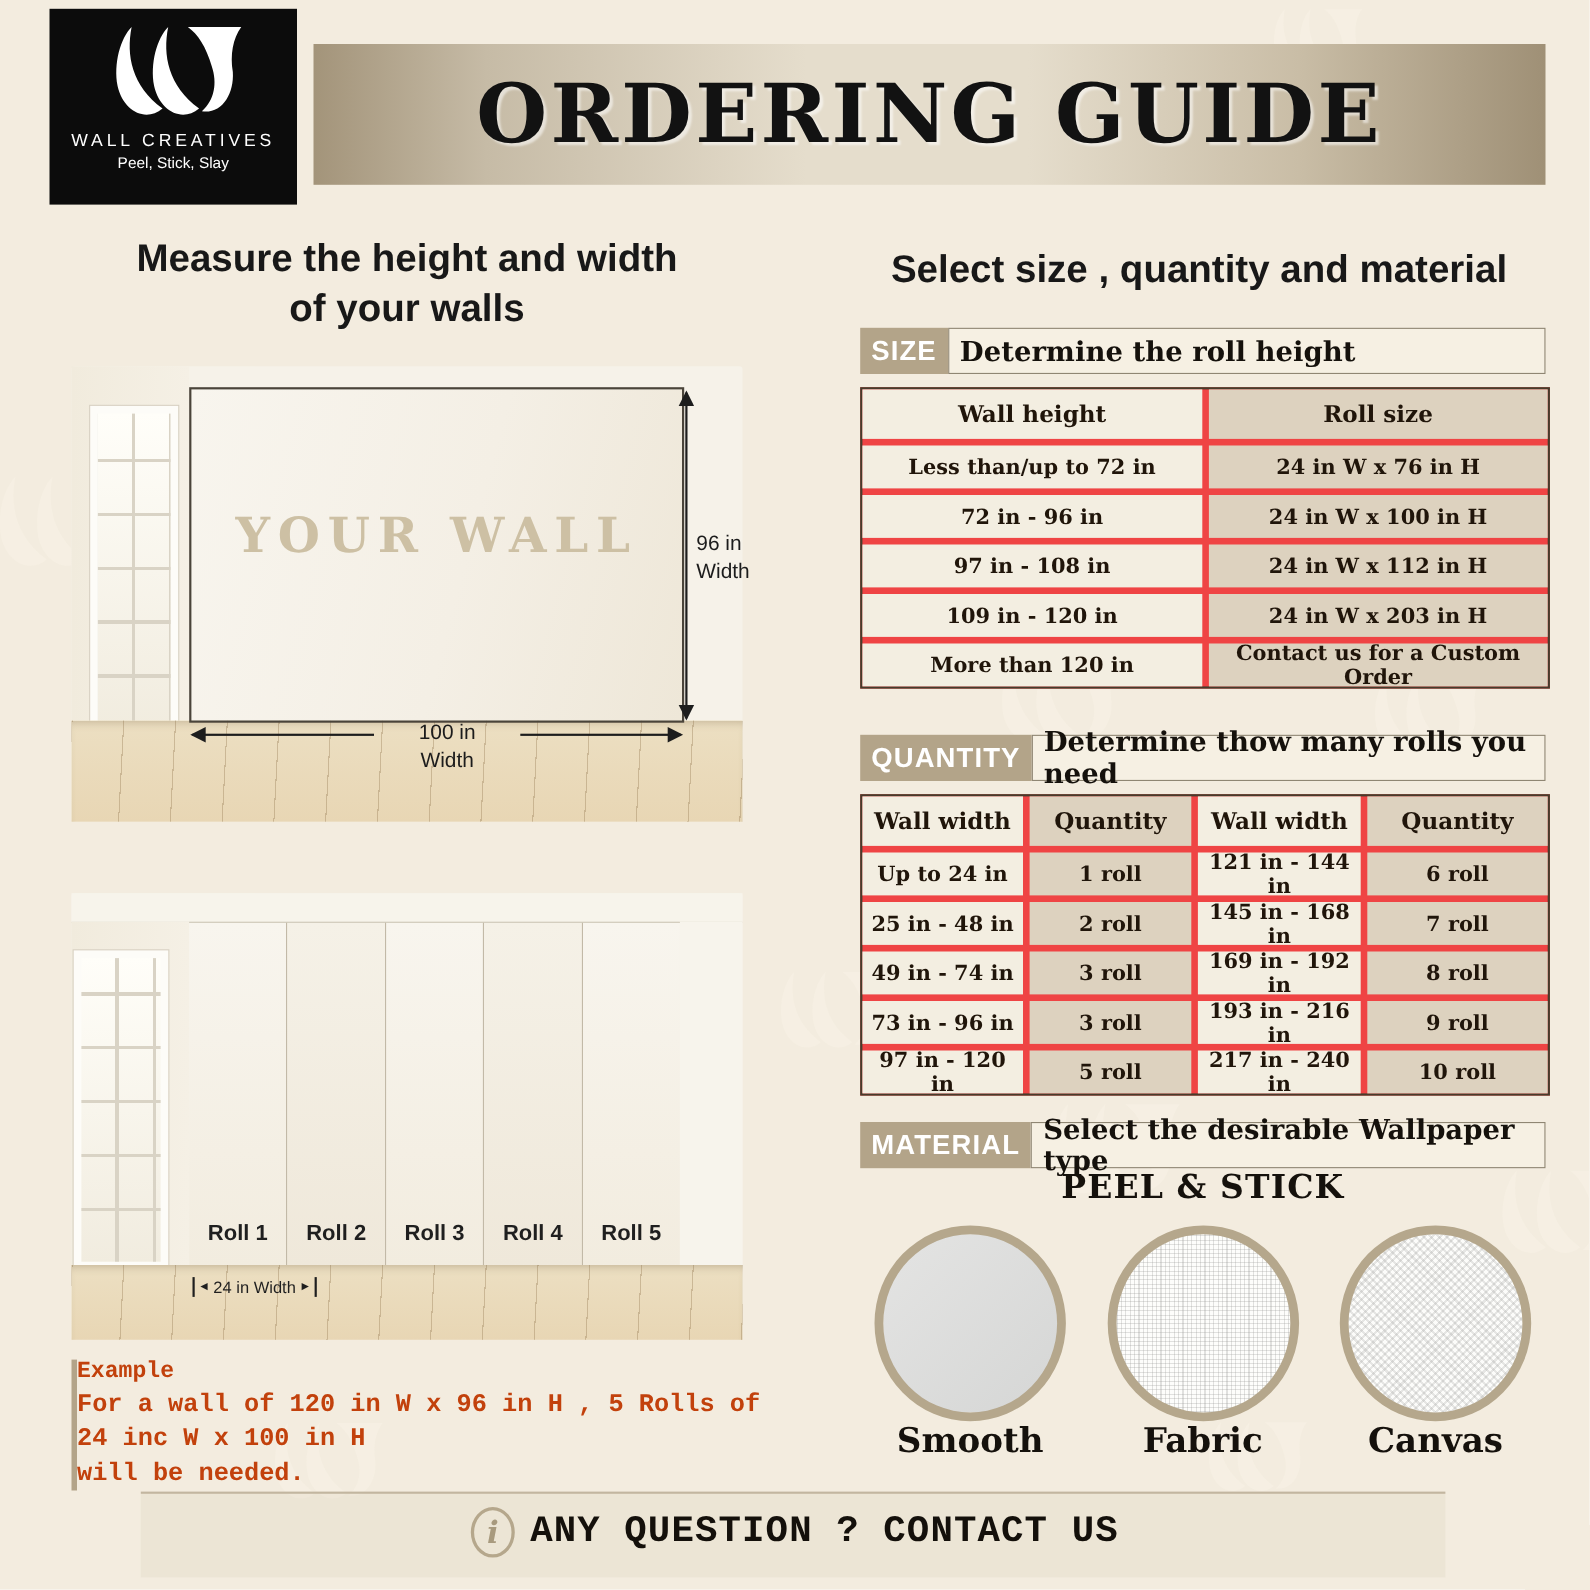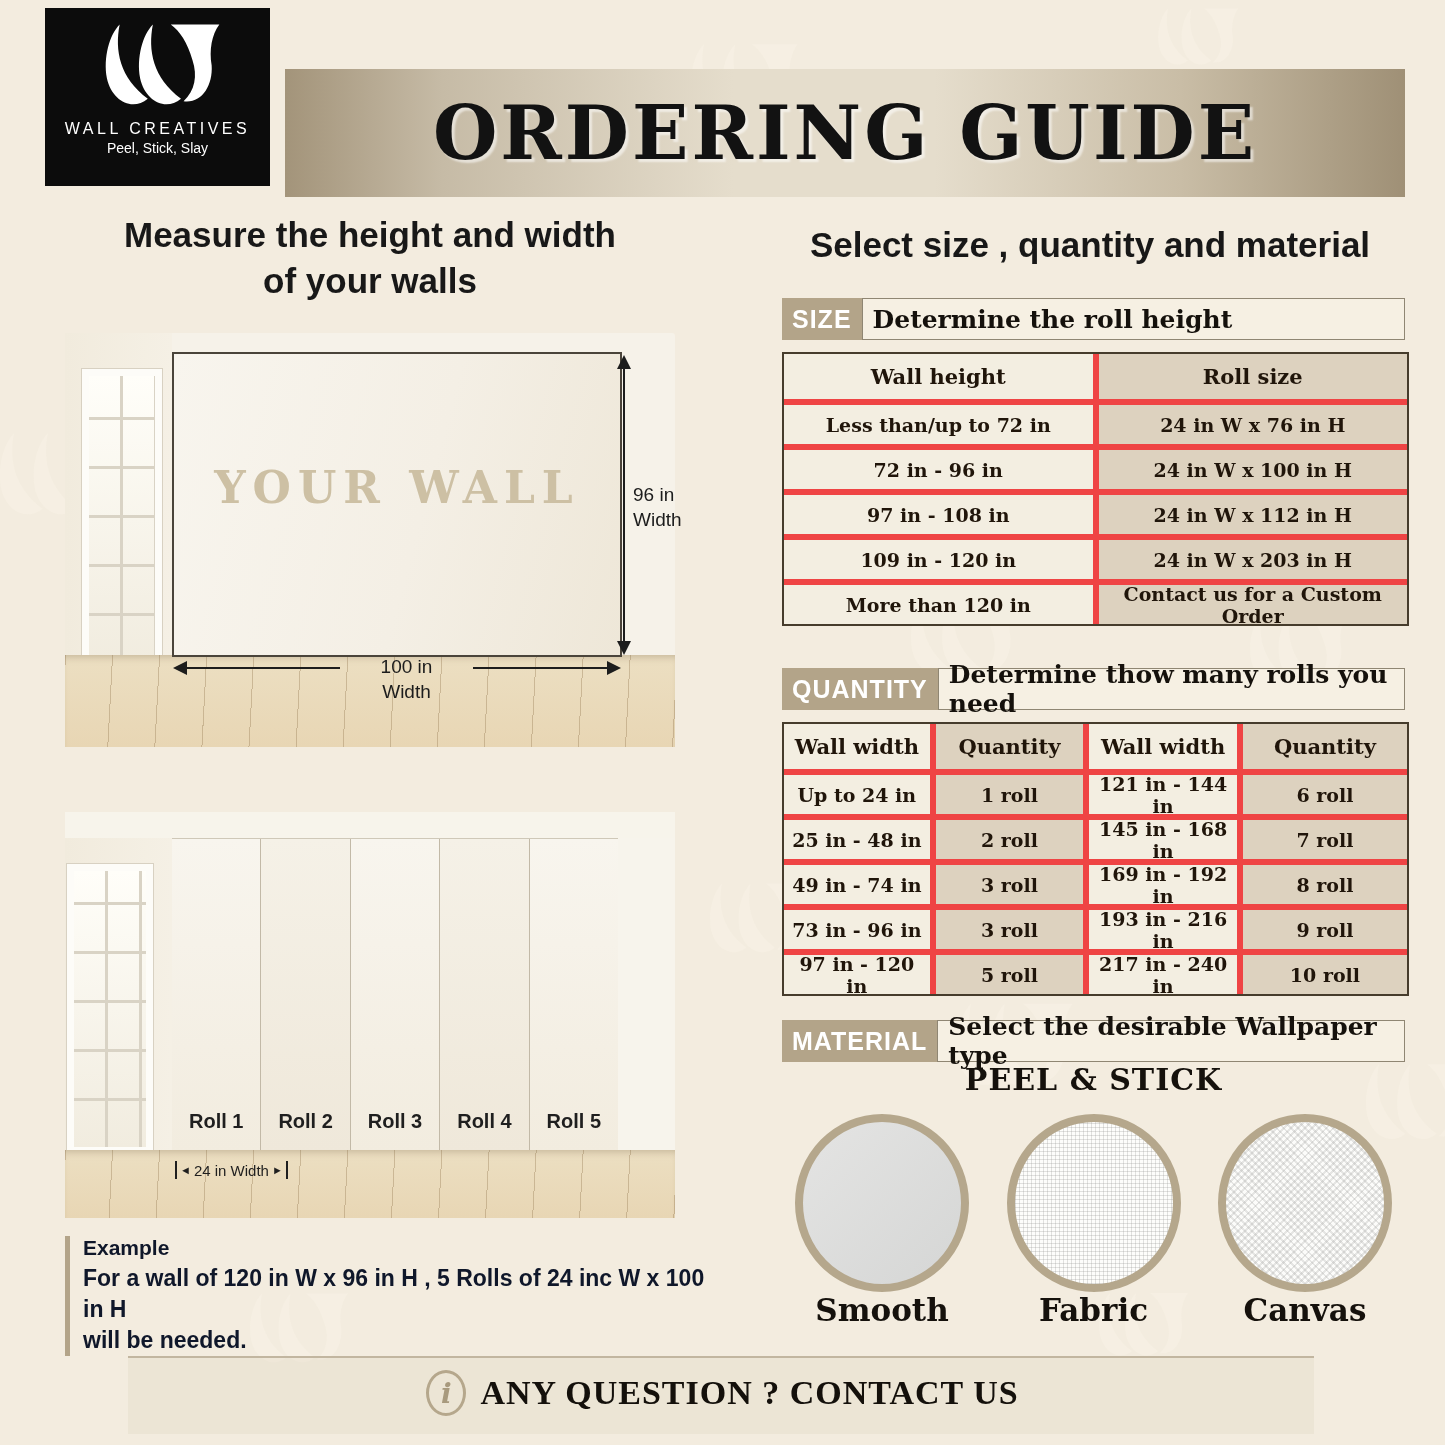--- a/index.html
+++ b/index.html
@@ -13,21 +13,21 @@
   .wm{position:absolute;opacity:.45;pointer-events:none;}
   .wm svg{display:block;}
   
   .logo-box{position:absolute;left:45px;top:8px;width:225px;height:178px;background:#0c0c0c;
     display:flex;flex-direction:column;align-items:center;justify-content:flex-start;}
   .logo-w{margin-top:14px;width:128px;height:92px;}
   .brand{color:#fff;font-size:16px;letter-spacing:3.5px;margin-top:6px;white-space:nowrap;}
   .tagline{color:#fff;font-size:14px;margin-top:2px;}
   .banner{position:absolute;left:285px;top:40px;width:1120px;height:128px;
     background:linear-gradient(90deg,#a3947a 0%,#c6bba6 14%,#e5ddcc 40%,#e5ddcc 58%,#c9bda6 80%,#9f9076 100%);
-    display:flex;align-items:center;justify-content:center;margin-top:29px;}
+    display:flex;align-items:center;justify-content:center;}
   .banner h1{margin:0;font-family:"DejaVu Serif",serif;font-weight:900;font-size:74px;
     letter-spacing:3px;color:#121212;text-shadow:3px 3px 2px rgba(255,255,255,.55);}
   
   .col-heading{position:absolute;text-align:center;font-weight:bold;font-size:35px;color:#181818;line-height:1.32;}
   .left-heading{left:65px;top:212px;width:610px;}
   .right-heading{left:770px;top:222px;width:640px;}
   
   .room{position:absolute;left:65px;width:610px;background:#f6f2e9;border-radius:3px;}
   .room1{top:333px;height:414px;}
   .room2{top:812px;height:406px;}
@@ -70,22 +70,22 @@
   .vdim-label{position:absolute;left:568px;top:150px;font-size:19px;line-height:1.3;color:#1c1c1c;}
   .hseg{position:absolute;top:334px;height:2px;background:#1d1d1d;}
   .hseg.l{left:110px;width:165px;}
   .hseg.r{left:408px;width:146px;}
   .hseg.l::before{content:"";position:absolute;left:-2px;top:50%;transform:translateY(-50%);
     border:7px solid transparent;border-left:none;border-right:14px solid #1d1d1d;}
   .hseg.r::after{content:"";position:absolute;right:-2px;top:50%;transform:translateY(-50%);
     border:7px solid transparent;border-right:none;border-left:14px solid #1d1d1d;}
   .hdim-label{position:absolute;left:275px;top:322px;width:133px;text-align:center;font-size:19px;line-height:1.3;color:#1c1c1c;}
   
-  .example{position:absolute;left:65px;top:1236px;width:625px;border-left:5px solid #b3a489;padding-left:13px;
-    font-family:Liberation Sans, sans-serif;font-weight:bold;color:#0f172a;}
+  .example{position:absolute;left:65px;top:1236px;width:625px;border-left:5px solid #b3a489;
+    font-family:Liberation Mono, monospace;font-weight:bold;color:#c2410c;}
   .example .ex-title{font-size:21px;margin-bottom:3px;}
   .example .ex-line{font-size:23px;line-height:1.35;}
   
   .sec{position:absolute;left:782px;width:623px;height:42px;display:flex;}
   .sec .tag{background:#b3a489;color:#fff;font-weight:bold;font-size:25px;letter-spacing:1px;
     display:flex;align-items:center;padding:0 10px;}
   .sec .sec-title{flex:1;background:#f6f0e3;border:1px solid #8f8673;display:flex;align-items:center;
     padding-left:10px;font-family:"DejaVu Serif",serif;font-weight:bold;font-size:25px;color:#15110c;}
   .sec-size{top:298px;}
   .sec-qty{top:668px;}
@@ -115,21 +115,21 @@
       repeating-linear-gradient(-45deg,rgba(140,140,138,.20) 0 2px,transparent 2px 5px),
       #fcfcfa;}
   .mat-label{font-family:"DejaVu Serif",serif;font-weight:bold;font-size:31px;color:#15110c;}
   
   .footer-strip{position:absolute;left:128px;top:1358px;width:1186px;height:76px;background:rgba(222,211,192,.30);}
   .footer-divider{position:absolute;left:128px;top:1356px;width:1186px;height:2px;background:#c2b6a0;}
   .footer{position:absolute;left:0;right:0;top:1370px;display:flex;align-items:center;justify-content:center;gap:14px;}
   .info-icon{width:40px;height:46px;border:3px solid #b5a78c;border-radius:50%;box-sizing:border-box;
     display:flex;align-items:center;justify-content:center;color:#a89a7e;
     font-family:"DejaVu Serif",serif;font-style:italic;font-weight:bold;font-size:28px;}
-  .footer-text{font-family:Liberation Serif, serif;font-weight:bold;font-size:34px;letter-spacing:1px;color:#14100b;}
+  .footer-text{font-family:Liberation Mono, monospace;font-weight:bold;font-size:34px;letter-spacing:1px;color:#14100b;}
 </style>
 </head>
 <body>
 
 <div class="canvas">
 
   <svg width="0" height="0" style="position:absolute">
     <defs>
       <path id="wlogo" d="M20 2 C16 22 20 44 42 60 C30 70 14 62 10 44 C7 28 12 10 20 2 Z
                          M46 2 C42 22 46 44 68 60 C56 70 40 62 36 44 C33 28 38 10 46 2 Z

